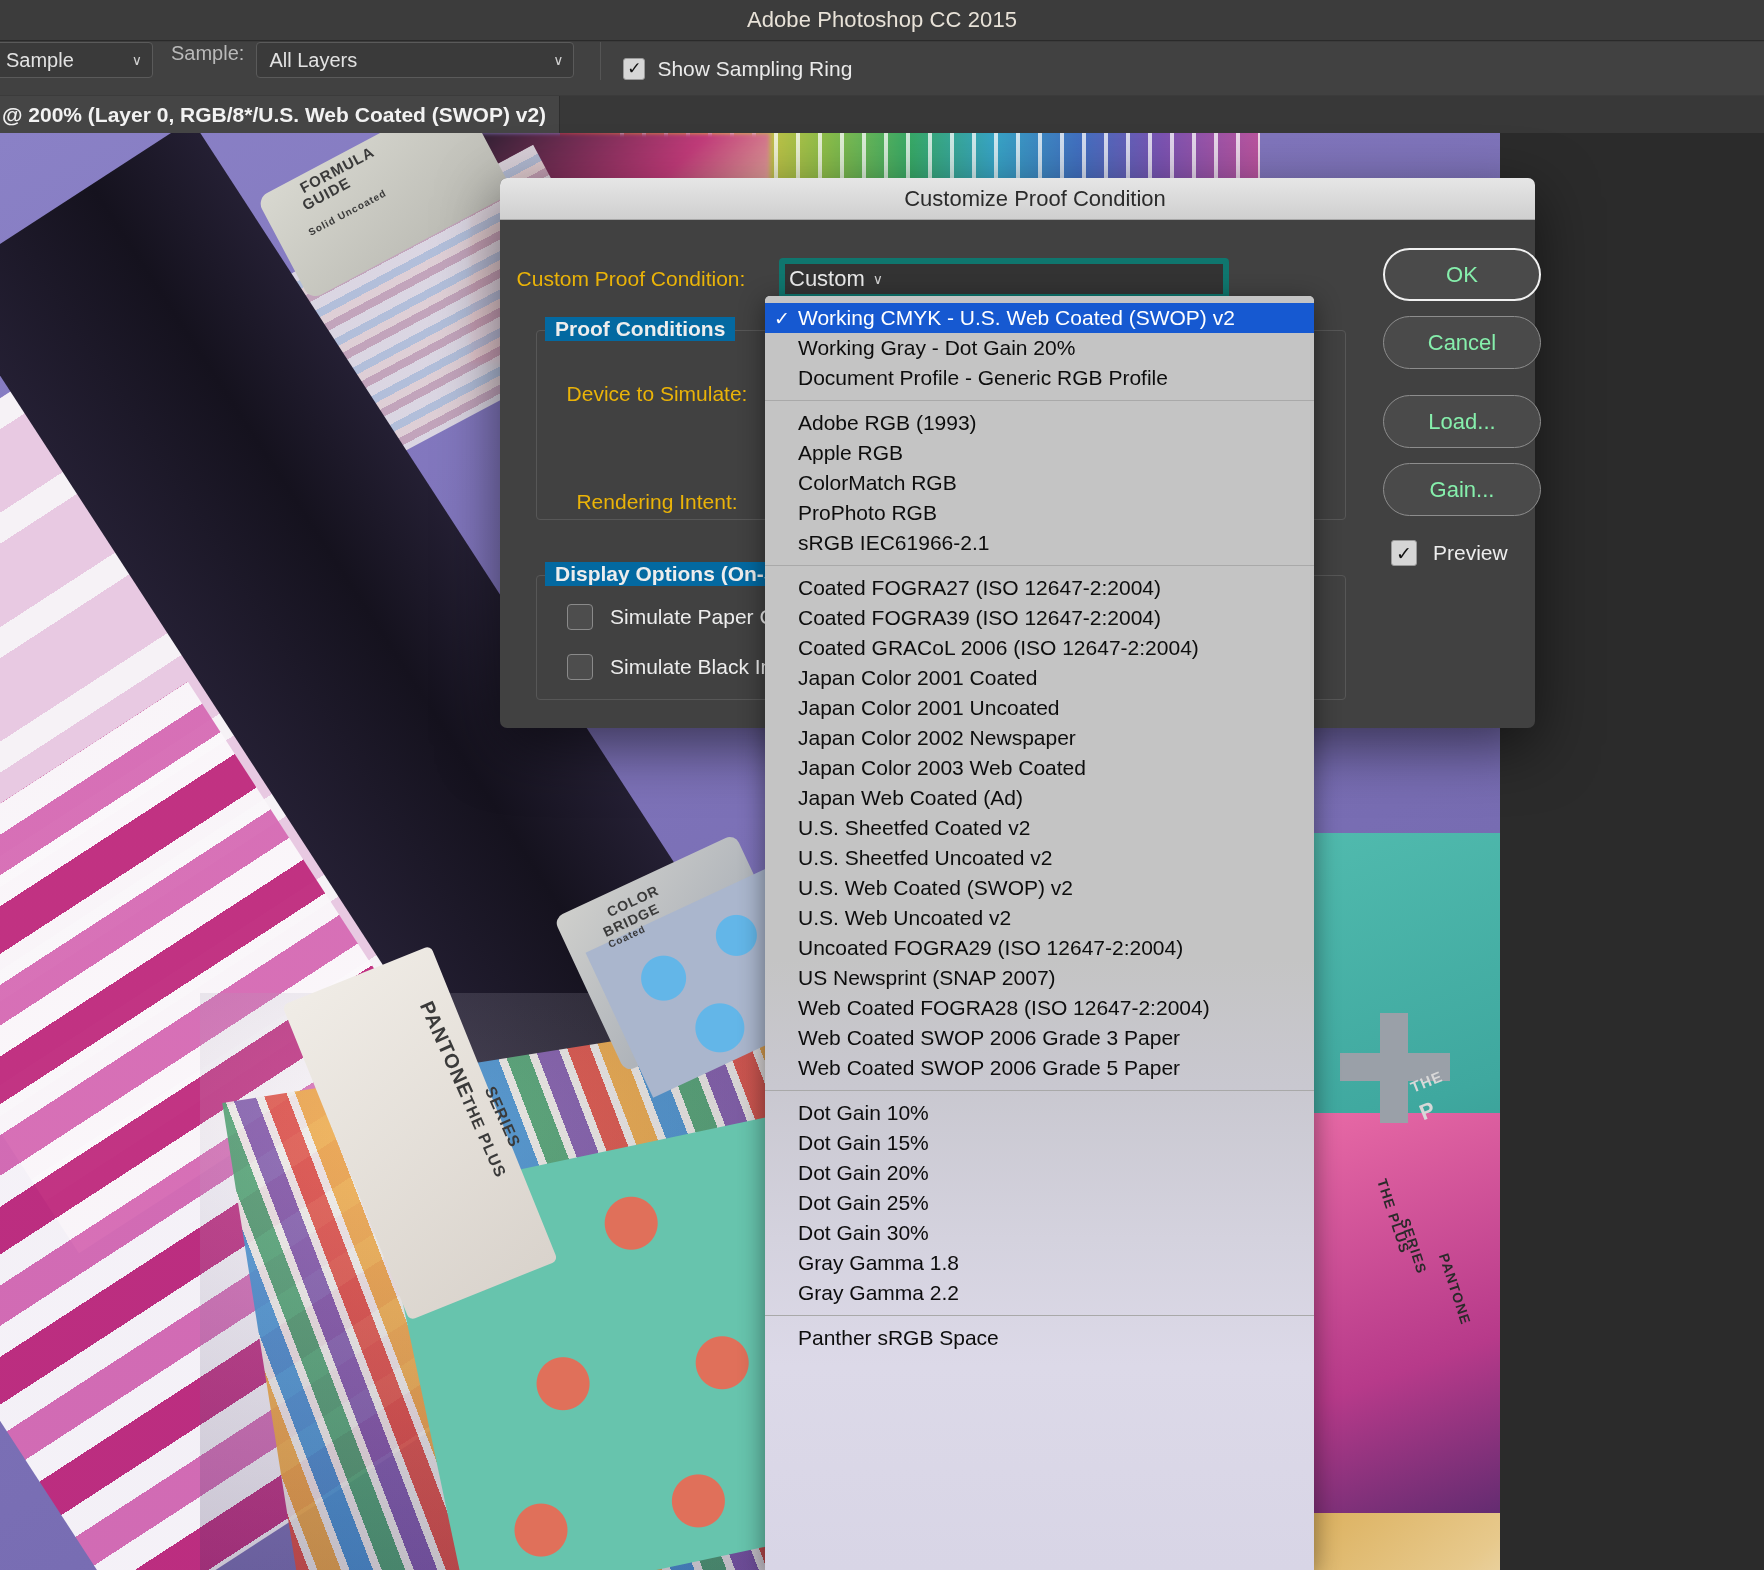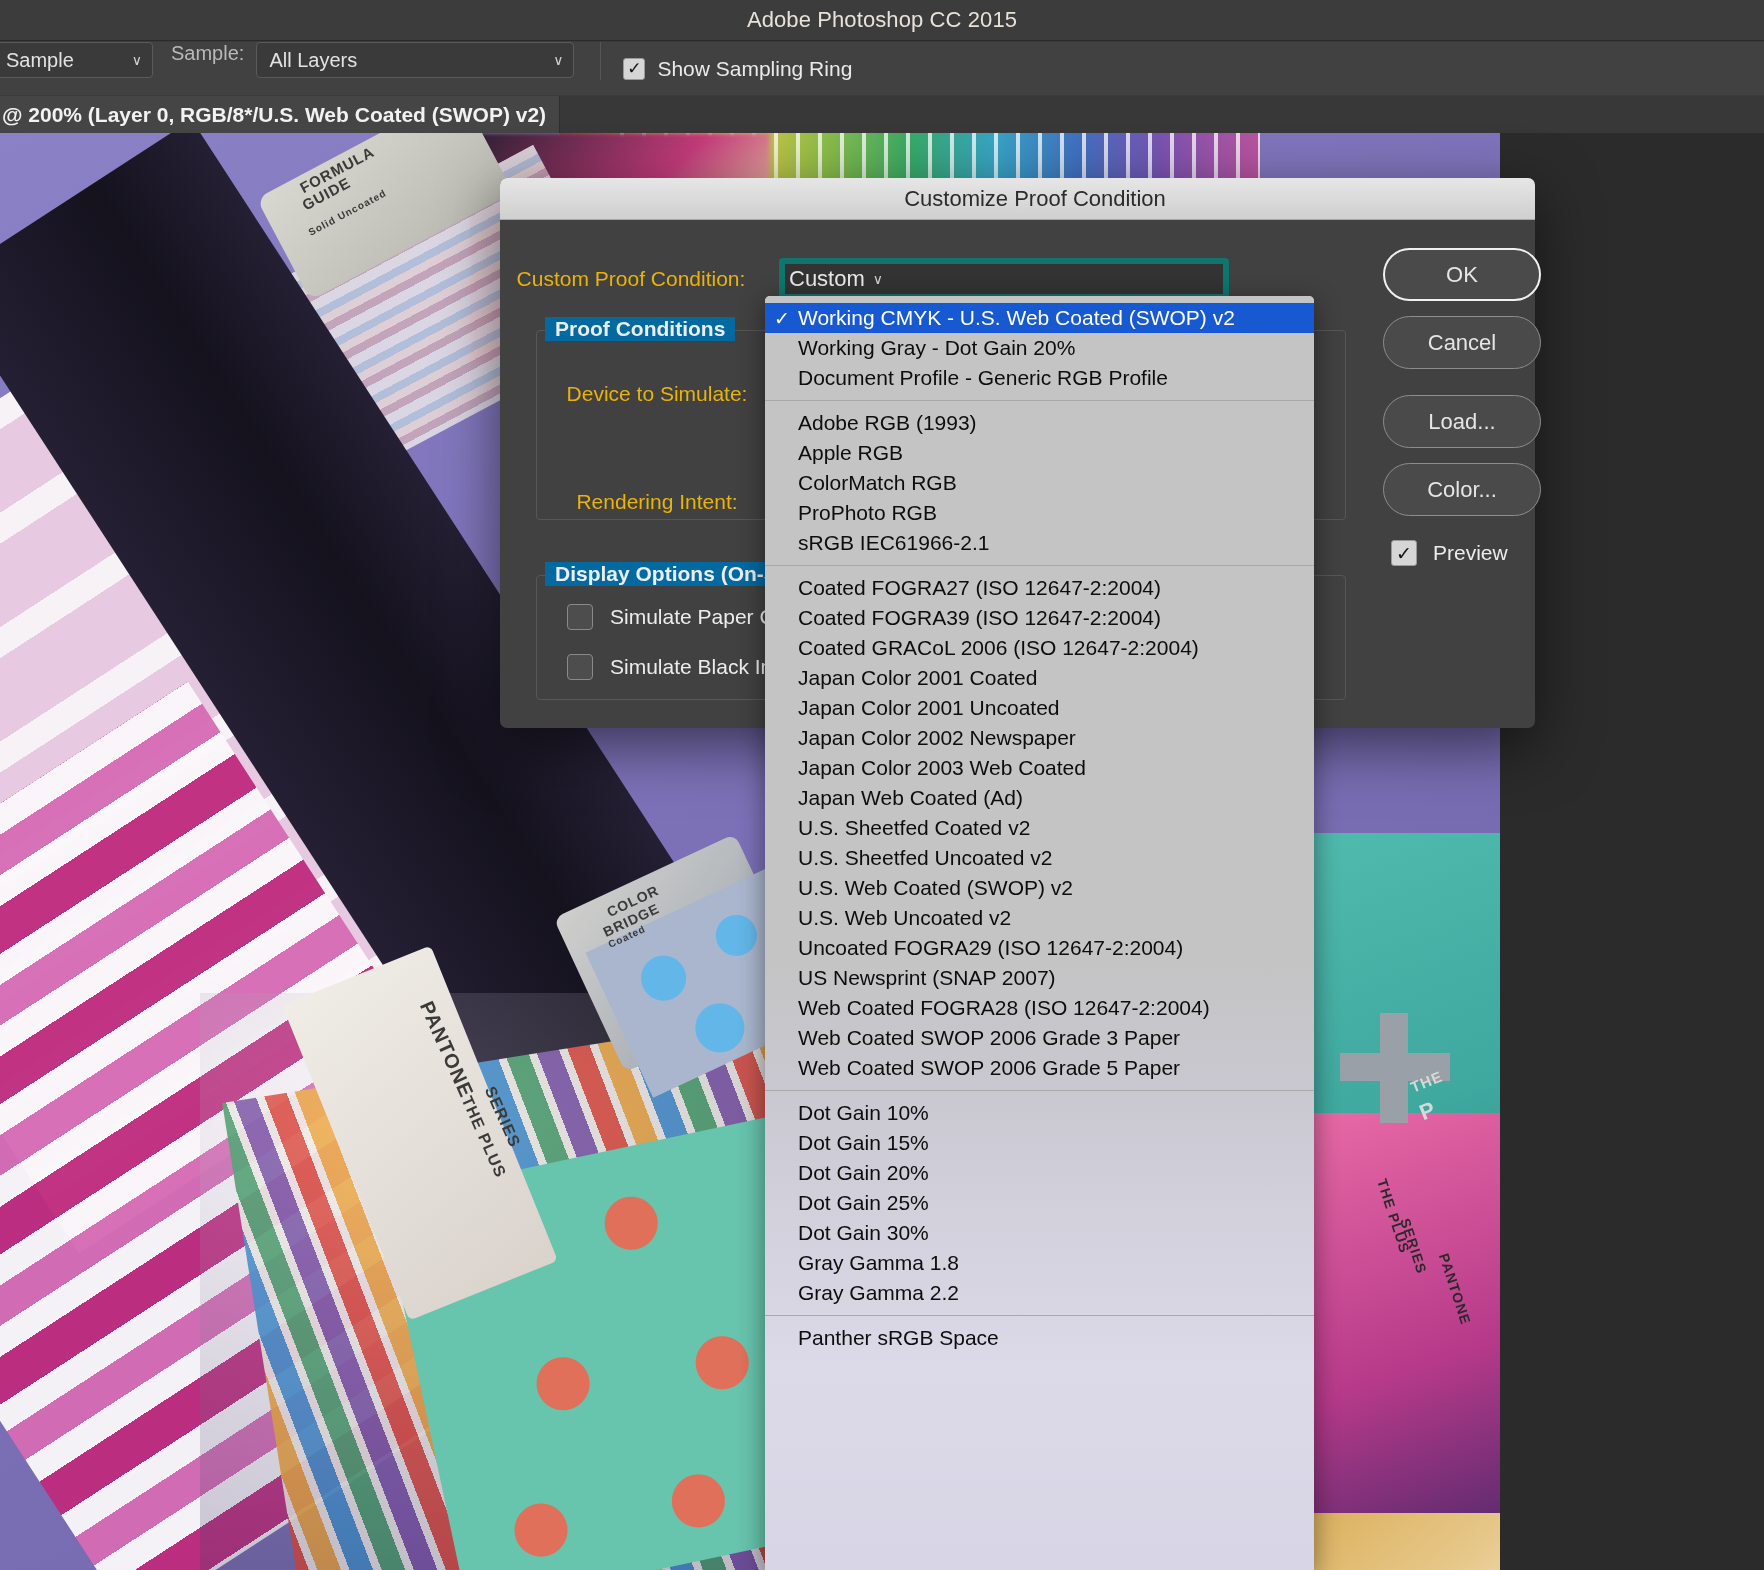--- a/index.html
+++ b/index.html
@@ -292,21 +292,21 @@
   .chk-row { display: flex; align-items: center; gap: 17px; }
   .chk-label { color: #ededed; font-size: 21px; }
 
   
   .btn-col {
     position: absolute; left: 883px; top: 28px; width: 158px;
   }
   .btn {
     width: 158px; height: 53px; border-radius: 27px;
     background: #4a4a4a; border: 1px solid #8d8d8d;
-    color: #e5e5e5; font-size: 22px;
+    color: #86efac; font-size: 22px;
     display: flex; align-items: center; justify-content: center;
     margin-bottom: 15px;
   }
   .btn.primary { border: 2px solid #f0f0f0; }
   .btn.gap { margin-top: 26px; }
   .preview-row {
     display: flex; align-items: center; gap: 16px; margin-top: 24px; padding-left: 8px;
   }
 
   
@@ -454,21 +454,21 @@
         <div class="chk-row" style="position:absolute; left:30px; top:78px;">
           <span class="cb-dark"></span>
           <span class="chk-label">Simulate Black Ink</span>
         </div>
       </div>
 
       <div class="btn-col">
         <div class="btn primary">OK</div>
         <div class="btn">Cancel</div>
         <div class="btn gap">Load...</div>
-        <div class="btn">Color...</div>
+        <div class="btn">Gain...</div>
         <div class="preview-row">
           <span class="cb-light" style="width:26px;height:26px;font-size:19px;">✓</span>
           <span class="chk-label">Preview</span>
         </div>
       </div>
 
     </div>
   </div>
 
   <div class="popup">

